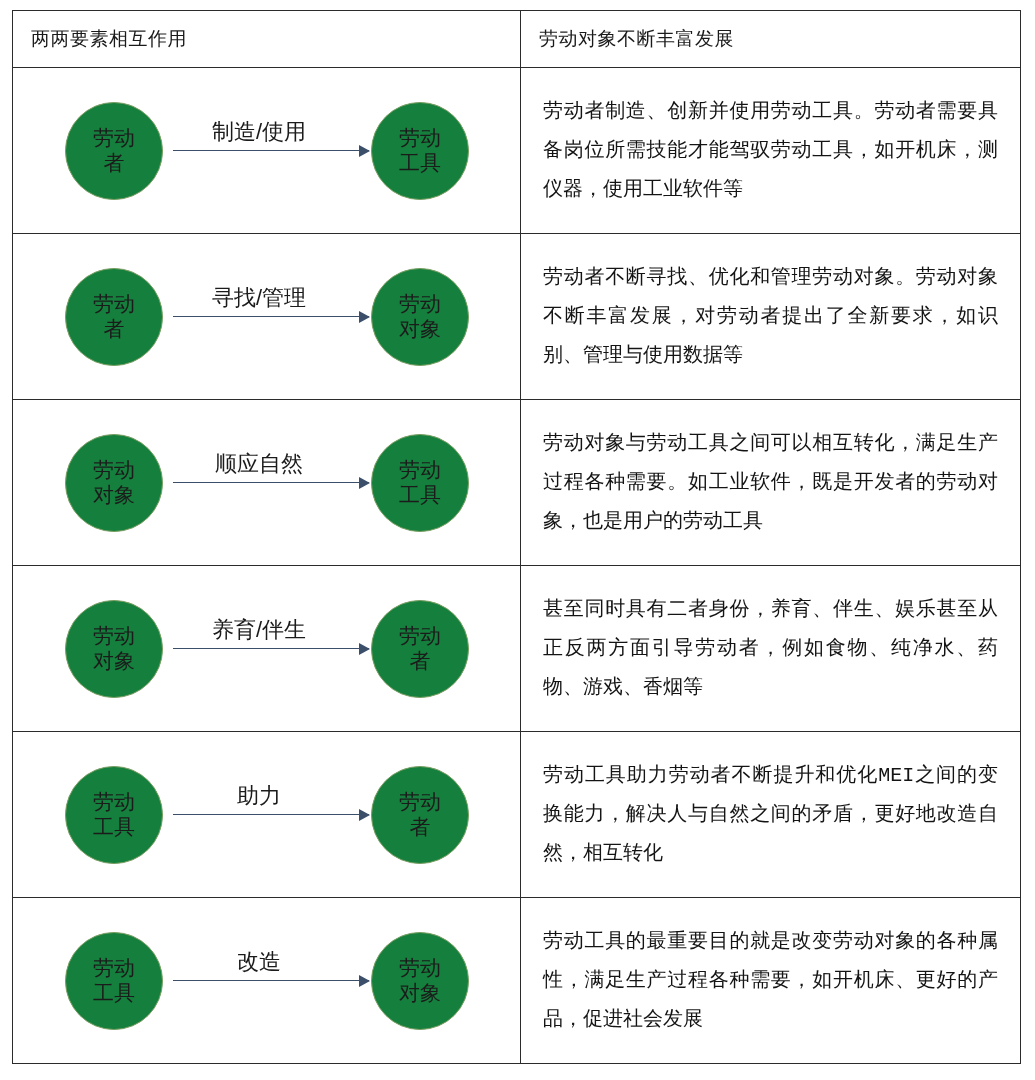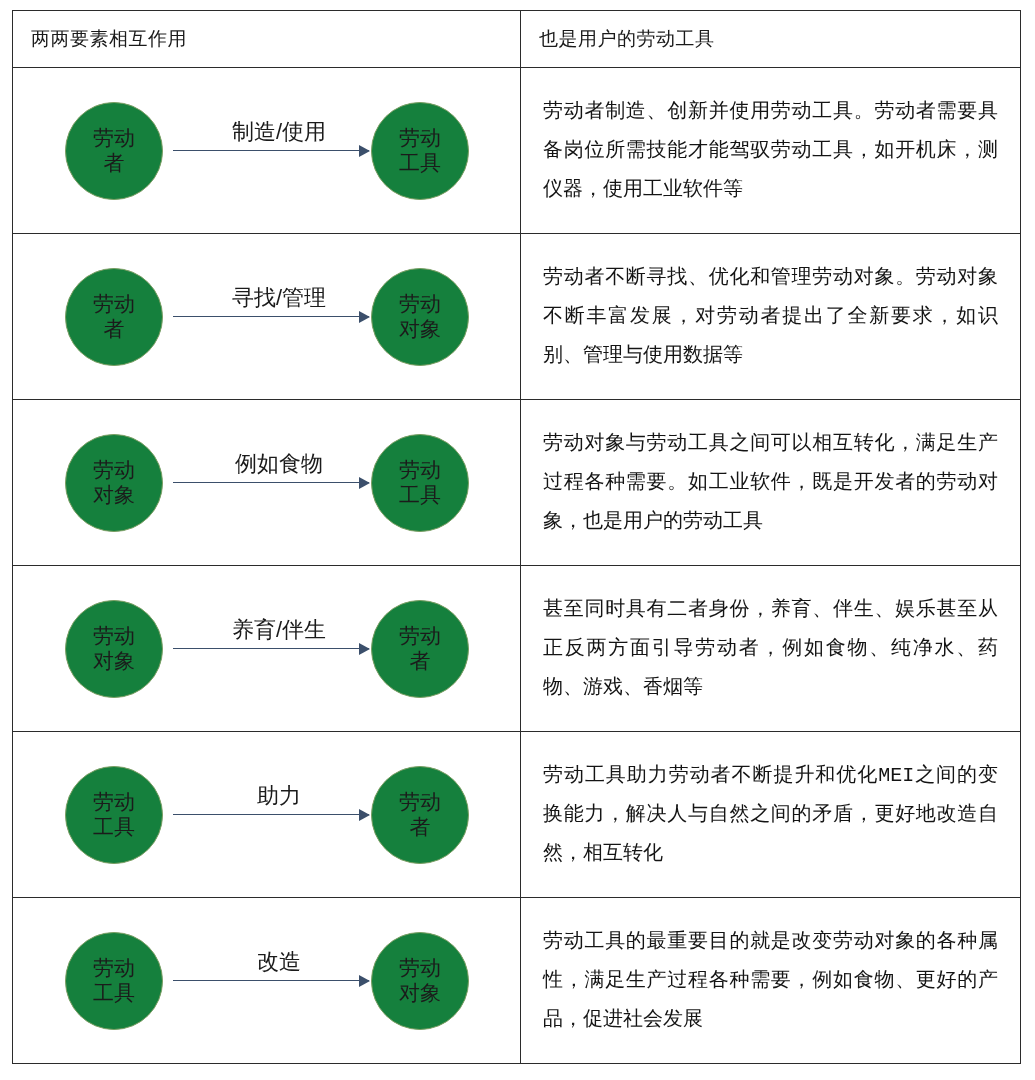--- a/index.html
+++ b/index.html
@@ -101,21 +101,21 @@
     top: 50%;
     transform: translateY(-50%);
     width: 0;
     height: 0;
     border-left: 11px solid #3b4f6b;
     border-top: 6px solid transparent;
     border-bottom: 6px solid transparent;
   }
   .arrow-label {
     position: absolute;
-    left: 168px;
+    left: 148px;
     width: 196px;
     top: 50%;
     margin-top: -34px;
     text-align: center;
     font-size: 22px;
     color: #1b1b1b;
     white-space: nowrap;
   }
 
   
@@ -137,21 +137,21 @@
       <col class="col-left">
       <col class="col-right">
     </colgroup>
     <tbody>
 
       <tr>
         <td class="hdr-cell">
           <div class="hdr-text">两两要素相互作用</div>
         </td>
         <td class="hdr-cell">
-          <div class="hdr-text">也是用户的劳动工具</div>
+          <div class="hdr-text">劳动对象不断丰富发展</div>
         </td>
       </tr>
 
       <tr>
         <td>
           <div class="diagram">
             <div class="node left">
               <span>劳动</span>
               <span>者</span>
             </div>
@@ -198,21 +198,21 @@
         <td>
           <div class="diagram">
             <div class="node left">
               <span>劳动</span>
               <span>对象</span>
             </div>
             <div class="arrow">
               <div class="shaft"></div>
               <div class="head"></div>
             </div>
-            <div class="arrow-label">例如食物</div>
+            <div class="arrow-label">顺应自然</div>
             <div class="node right">
               <span>劳动</span>
               <span>工具</span>
             </div>
           </div>
         </td>
         <td>
           <div class="desc">劳动对象与劳动工具之间可以相互转化，满足生产过程各种需要。如工业软件，既是开发者的劳动对象，也是用户的劳动工具</div>
         </td>
       </tr>
@@ -275,18 +275,18 @@
               <div class="head"></div>
             </div>
             <div class="arrow-label">改造</div>
             <div class="node right">
               <span>劳动</span>
               <span>对象</span>
             </div>
           </div>
         </td>
         <td>
-          <div class="desc">劳动工具的最重要目的就是改变劳动对象的各种属性，满足生产过程各种需要，例如食物、更好的产品，促进社会发展</div>
+          <div class="desc">劳动工具的最重要目的就是改变劳动对象的各种属性，满足生产过程各种需要，如开机床、更好的产品，促进社会发展</div>
         </td>
       </tr>
     </tbody>
   </table>
 </div>
 
 </body></html>

